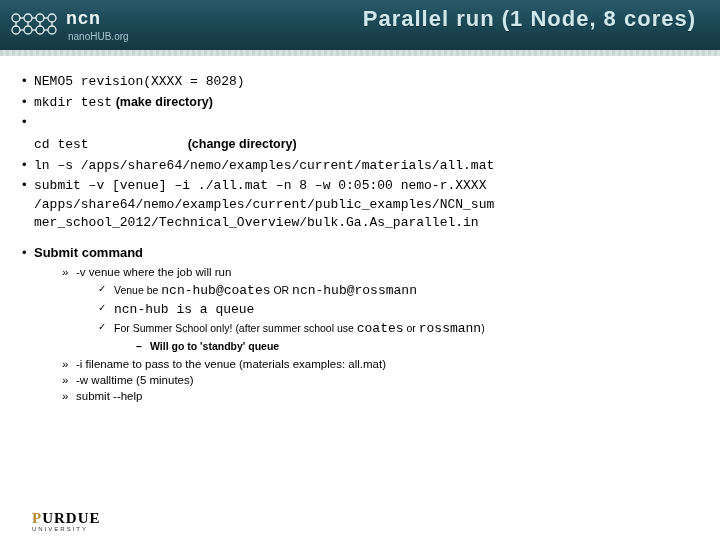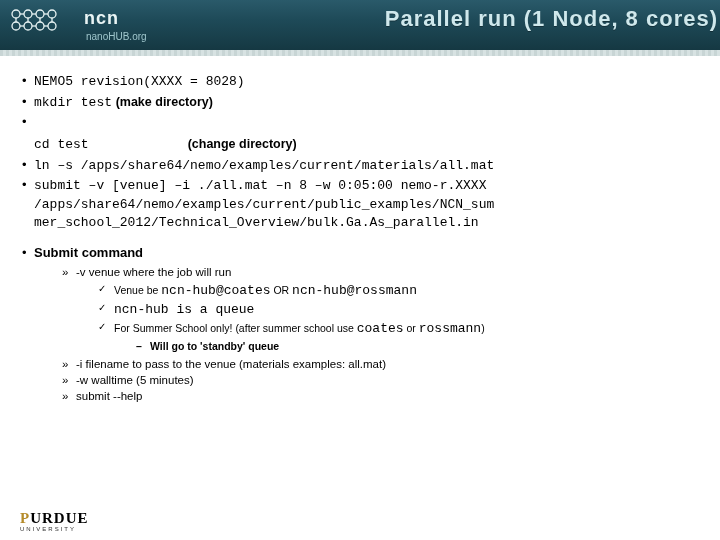--- a/index.html
+++ b/index.html
@@ -32,34 +32,35 @@
     position: absolute;
     left: 0; right: 0; bottom: -6px; height: 6px;
     background: repeating-linear-gradient(90deg, #c8d5d5 0 3px, #d7e2e2 3px 6px);
   }
   .logo-text {
     color: #e9f4f4;
     font-weight: bold;
     margin-left: 8px;
     letter-spacing: 1px;
     display: flex;
-    gap: 22px;
+    align-items: center;
+    gap: 4px;
   }
   .logo-icon svg { display:block; }
   .nanohub {
     font-size: 10px;
     color: #9fc6cc;
     letter-spacing: 0;
     font-weight: normal;
     margin-left: 2px;
     margin-top: 2px;
   }
   .title {
     position: absolute;
-    right: 2px;
+    right: 24px;
     top: 6px;
     color: #cfe8ec;
     font-family: Verdana, Arial, sans-serif;
     font-weight: bold;
     font-size: 22px;
     letter-spacing: 1px;
     text-shadow: 0 1px 0 rgba(0,0,0,0.3);
   }
   .body {
     padding: 16px 22px 0 22px;
@@ -141,21 +142,21 @@
   ul.dash > li::before {
     content: "–";
     position: absolute;
     left: 0;
     top: 0;
   }
   .submit-line { margin-top: 12px; }
   .bold { font-weight: bold; margin-top: 44px; }
   .footer {
     position: absolute;
-    left: 20px;
+    left: 32px;
     bottom: 8px;
   }
   .purdue {
     font-family: Georgia, 'Times New Roman', serif;
     font-weight: bold;
     color: #000;
     font-size: 15px;
     letter-spacing: 1px;
     line-height: 0.9;
   }

